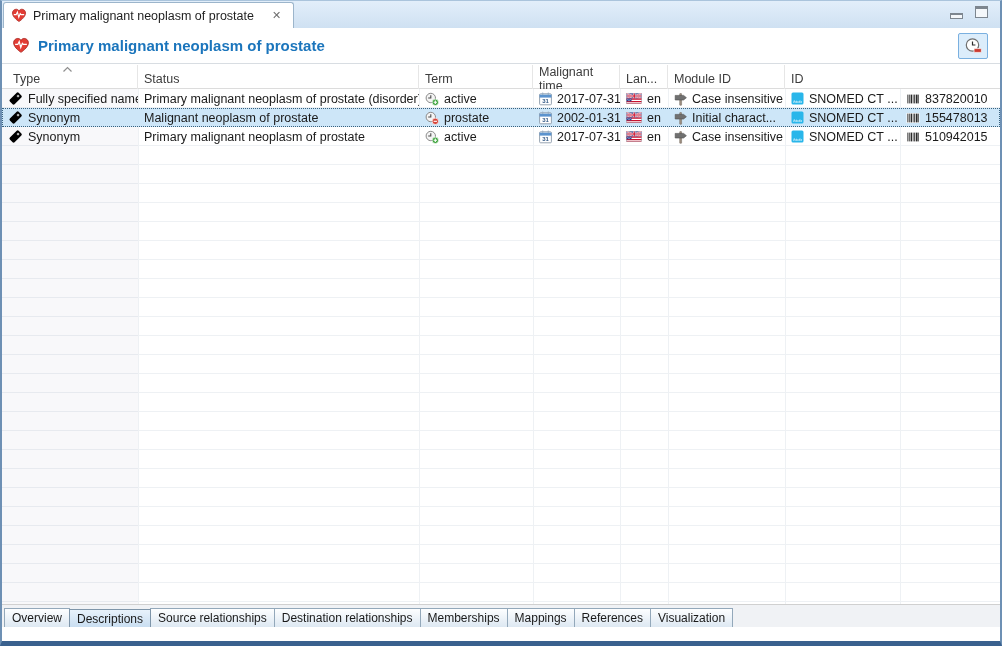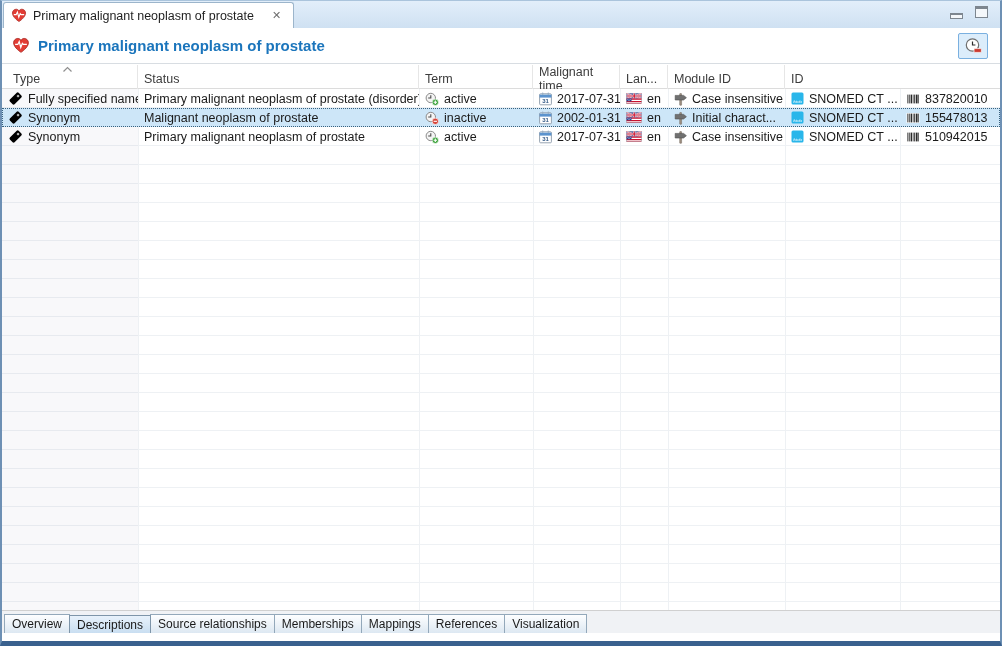--- a/index.html
+++ b/index.html
@@ -66,21 +66,21 @@
   }
   .row[data-selected="true"] { background:#cde6f8; outline:1px dotted #39627f; outline-offset:-1px; }
   .cell { display:flex; align-items:center; gap:5px; padding-left:6px; overflow:hidden; white-space:nowrap; }
   .cell svg { flex:none; }
   
   .badge-plus, .badge-minus { display:none; }
   .row[data-status="active"] .badge-plus { display:inline; }
   .row[data-status="inactive"] .badge-minus { display:inline; }
   
   .btabs {
-    position:absolute; left:0; right:0; bottom:8px; height:23px;
+    position:absolute; left:0; right:0; bottom:14px; height:23px;
     background:#f0f2f5; border-top:1px solid #d0d0d0;
     display:flex; align-items:flex-end; padding-left:2px;
   }
   .btab {
     height:19px; padding:0 7px; margin-right:-1px;
     background:linear-gradient(#fdfeff, #dde8f2);
     border:1px solid #93a8ba; border-bottom:none;
     font-size:12px; color:#1a1a1a; display:flex; align-items:center;
     position:relative;
   }
@@ -294,21 +294,21 @@
           <use href="#clock-status"></use>
           <g class="badge-plus">
               <circle cx="10.3" cy="10.3" r="3.2" fill="#3da33c" stroke="#fff" stroke-width="0.7"></circle>
               <path d="M10.3 8.6 v3.4 M8.6 10.3 h3.4" stroke="#fff" stroke-width="1.1"></path>
             </g>
           <g class="badge-minus">
               <circle cx="10.3" cy="10.3" r="3.2" fill="#d6453a" stroke="#fff" stroke-width="0.7"></circle>
               <path d="M8.6 10.3 h3.4" stroke="#fff" stroke-width="1.1"></path>
             </g>
         </svg>
-        <span>inactive</span>
+        <span>prostate</span>
       </div>
       <div class="cell">
         <svg width="13" height="14" viewBox="0 0 13 14">
             <use href="#calendar"></use>
             <text x="3.2" y="11.2" font-size="6" font-weight="bold" fill="#355a86">31</text>
           </svg>
         <span>2002-01-31</span>
       </div>
       <div class="cell">
         <svg width="16" height="11" viewBox="0 0 16 11">
@@ -400,20 +400,23 @@
     <div class="btab" data-selected="false">
         <span>Overview</span>
       </div>
     <div class="btab" data-selected="true">
         <span>Descriptions</span>
       </div>
     <div class="btab" data-selected="false">
         <span>Source relationships</span>
       </div>
     <div class="btab" data-selected="false">
+        <span>Destination relationships</span>
+      </div>
+    <div class="btab" data-selected="false">
         <span>Memberships</span>
       </div>
     <div class="btab" data-selected="false">
         <span>Mappings</span>
       </div>
     <div class="btab" data-selected="false">
         <span>References</span>
       </div>
     <div class="btab" data-selected="false">
         <span>Visualization</span>

